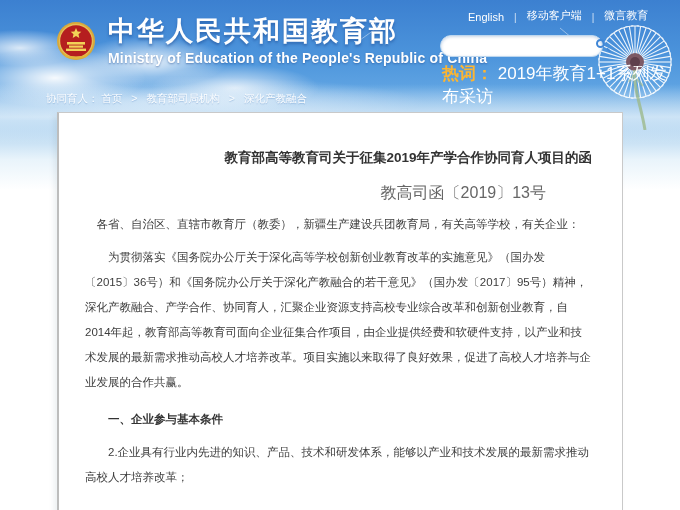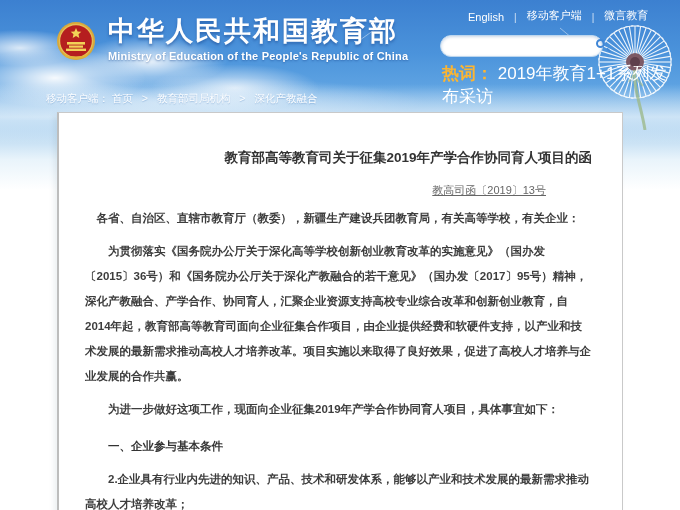--- a/index.html
+++ b/index.html
@@ -20,21 +20,21 @@
   }
   .sky .haze { position:absolute; left:0; top:84px; width:680px; height:60px;
     background:linear-gradient(180deg, rgba(255,255,255,0), rgba(240,248,253,.65) 55%, rgba(255,255,255,0)); }
 
   
   .brand { position:absolute; left:54px; top:16px; display:flex; align-items:flex-start; }
   .emblem { width:44px; height:44px; margin-top:4px; }
   .titles { margin-left:10px; color:#fff; }
   .site-title { font-size:27px; font-weight:bold; letter-spacing:2px;
     text-shadow:0 2px 3px rgba(25,70,140,.55); line-height:30px; }
-  .site-subtitle { font-size:11px; font-weight:bold; margin-top:4px; letter-spacing:.2px;
+  .site-subtitle { font-size:14px; font-weight:bold; margin-top:4px; letter-spacing:.2px;
     text-shadow:0 1px 2px rgba(25,70,140,.5); }
 
   
   .top-links { position:absolute; left:468px; top:8px; display:flex; align-items:flex-end;
     font-size:11px; color:#ffffff; }
   .top-links a { color:#ffffff; text-decoration:none; cursor:pointer; }
   .top-links .sep { margin:0 10px; opacity:.75; font-size:10px; }
 
   
   .search-wrap { position:absolute; left:440px; top:35px; width:163px; height:22px;
@@ -61,23 +61,23 @@
   .breadcrumb { position:absolute; left:46px; top:92px; font-size:10.5px; color:#fdfeff;
     text-shadow:0 1px 1px rgba(80,130,190,.4); }
   .breadcrumb a { color:#fdfeff; text-decoration:none; cursor:pointer; }
   .breadcrumb .bsep { margin:0 6px; opacity:.9; }
 
   
   .content-box { position:absolute; left:57px; top:112px; width:566px; height:420px;
     background:#ffffff; border:1px solid #c9c9c9; border-left:2px solid #bdbdbd;
     box-shadow:-3px 3px 5px rgba(110,130,150,.12); padding:36px 30px 20px 26px; }
   .doc-title { text-align:right; font-size:13.5px; font-weight:bold; color:#333333; }
-  .doc-number { text-align:right; font-size:11px; color:#666666; margin:16px 46px 4px 0;text-decoration:underline; }
+  .doc-number { text-align:right; font-size:16px; color:#666666; margin:16px 46px 4px 0; }
   .doc-body { font-size:11.5px; color:#3d3d3d; line-height:25px; }
-  .doc-body p { margin:8px 0;font-weight:bold; }
+  .doc-body p { margin:8px 0; }
   .p-indent { text-indent:2em; }
   .p-salutation { text-indent:1em; }
   .p-heading { text-indent:2em; font-weight:bold; color:#333; margin-top:12px !important; }
 </style>
 </head>
 <body>
 
 <div class="page">
 
   <div class="sky">
@@ -213,33 +213,32 @@
       <span class="lens"></span>
       <span class="handle"></span>
     </button>
   </div>
   <div class="hotwords">
     <span class="hw-label">热词：</span>
     <a>2019年教育1+1系列发布采访</a>
   </div>
 
   <div class="breadcrumb">
-    <span>移动客户端：</span>
+    <span>协同育人：</span>
     <a>首页</a>
     <span class="bsep">&gt;</span>
     <a>教育部司局机构</a>
     <span class="bsep">&gt;</span>
     <a>深化产教融合</a>
   </div>
 
   <div class="content-box">
     <div class="doc-title">教育部高等教育司关于征集2019年产学合作协同育人项目的函</div>
     <div class="doc-number">教高司函〔2019〕13号</div>
     <div class="doc-body">
       <p class="p-salutation">各省、自治区、直辖市教育厅（教委），新疆生产建设兵团教育局，有关高等学校，有关企业：</p>
       <p class="p-indent">为贯彻落实《国务院办公厅关于深化高等学校创新创业教育改革的实施意见》（国办发〔2015〕36号）和《国务院办公厅关于深化产教融合的若干意见》（国办发〔2017〕95号）精神，深化产教融合、产学合作、协同育人，汇聚企业资源支持高校专业综合改革和创新创业教育，自2014年起，教育部高等教育司面向企业征集合作项目，由企业提供经费和软硬件支持，以产业和技术发展的最新需求推动高校人才培养改革。项目实施以来取得了良好效果，促进了高校人才培养与企业发展的合作共赢。</p>
-      <p class="p-indent">为进一步做好这项工作，现面向企业征集2019年产学合作协同育人项目，具体事宜如下：</p>
       <p class="p-heading">一、企业参与基本条件</p>
       <p class="p-indent">2.企业具有行业内先进的知识、产品、技术和研发体系，能够以产业和技术发展的最新需求推动高校人才培养改革；</p>
     </div>
   </div>
 
 </div>
 
 </body></html>

